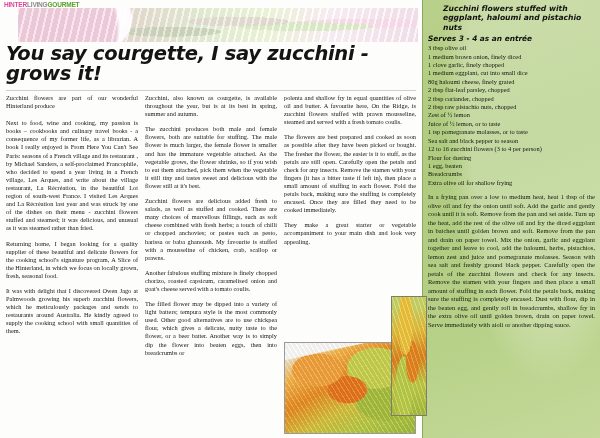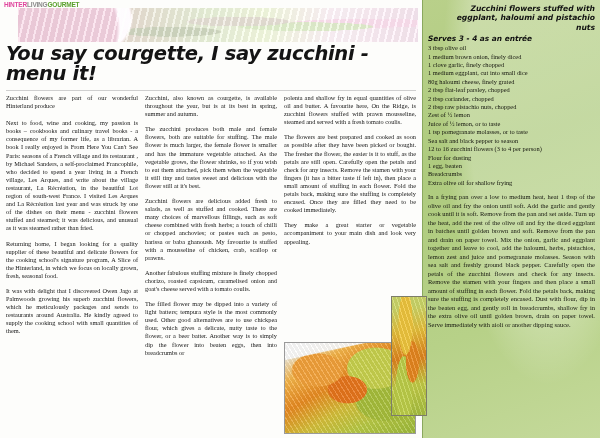--- a/index.html
+++ b/index.html
@@ -105,21 +105,21 @@
   }
   .recipe:before{
     content:"";position:absolute;inset:0;
     background:radial-gradient(ellipse at 70% 20%, rgba(255,255,255,.28) 0 45%, rgba(0,0,0,0) 60%);
     pointer-events:none;
   }
   .r-title{
     position:relative;z-index:2;
     font-family:"DejaVu Sans", sans-serif;
     font-style:italic;font-weight:bold;font-size:7.6px;line-height:9.4px;
-    color:#111;margin:0 0 2px 15px;text-align:right;
+    color:#111;margin:0 0 2px 15px;
   }
   .r-serves{
     position:relative;z-index:2;
     font-family:"DejaVu Sans", sans-serif;
     font-style:italic;font-weight:bold;font-size:7.4px;color:#111;
     margin:0 0 1px 0;
   }
   .r-ing{
     position:relative;z-index:2;
     list-style:none;margin:0;padding:0;
@@ -152,21 +152,21 @@
 <body>
 
 <div class="page">
 
   <div class="article">
 
     <div class="masthead"><span class="mast-a">HINTER</span><span class="mast-b">LIVING</span><span class="mast-c">GOURMET</span></div>
 
     <div class="banner"></div>
 
-    <div class="headline">You say courgette, I say zucchini - menu it!</div>
+    <div class="headline">You say courgette, I say zucchini - grows it!</div>
     <div class="hr-top"></div>
 
     <div class="cols">
 
       <div class="col">
         <p class="lead">Zucchini flowers are part of our wonderful Hinterland produce</p>
         <p>Next to food, wine and cooking, my passion is books – cookbooks and culinary travel books - a consequence of my former life, as a librarian. A book I really enjoyed is From Here You Can't See Paris: seasons of a French village and its restaurant , by Michael Sanders, a self-proclaimed Francophile, who decided to spend a year living in a French village, Les Arques, and write about the village restaurant, La Récréation, in the beautiful Lot region of south-west France. I visited Les Arques and La Récréation last year and was struck by one of the dishes on their menu - zucchini flowers stuffed and steamed; it was delicious, and unusual as it was steamed rather than fried.</p>
         <p>Returning home, I began looking for a quality supplier of these beautiful and delicate flowers for the cooking school's signature program, A Slice of the Hinterland, in which we focus on locally grown, fresh, seasonal food.</p>
         <p>It was with delight that I discovered Owen Jago at Palmwoods growing his superb zucchini flowers, which he meticulously packages and sends to restaurants around Australia.  He kindly agreed to supply the cooking school with small quantities of them.</p>
       </div>

